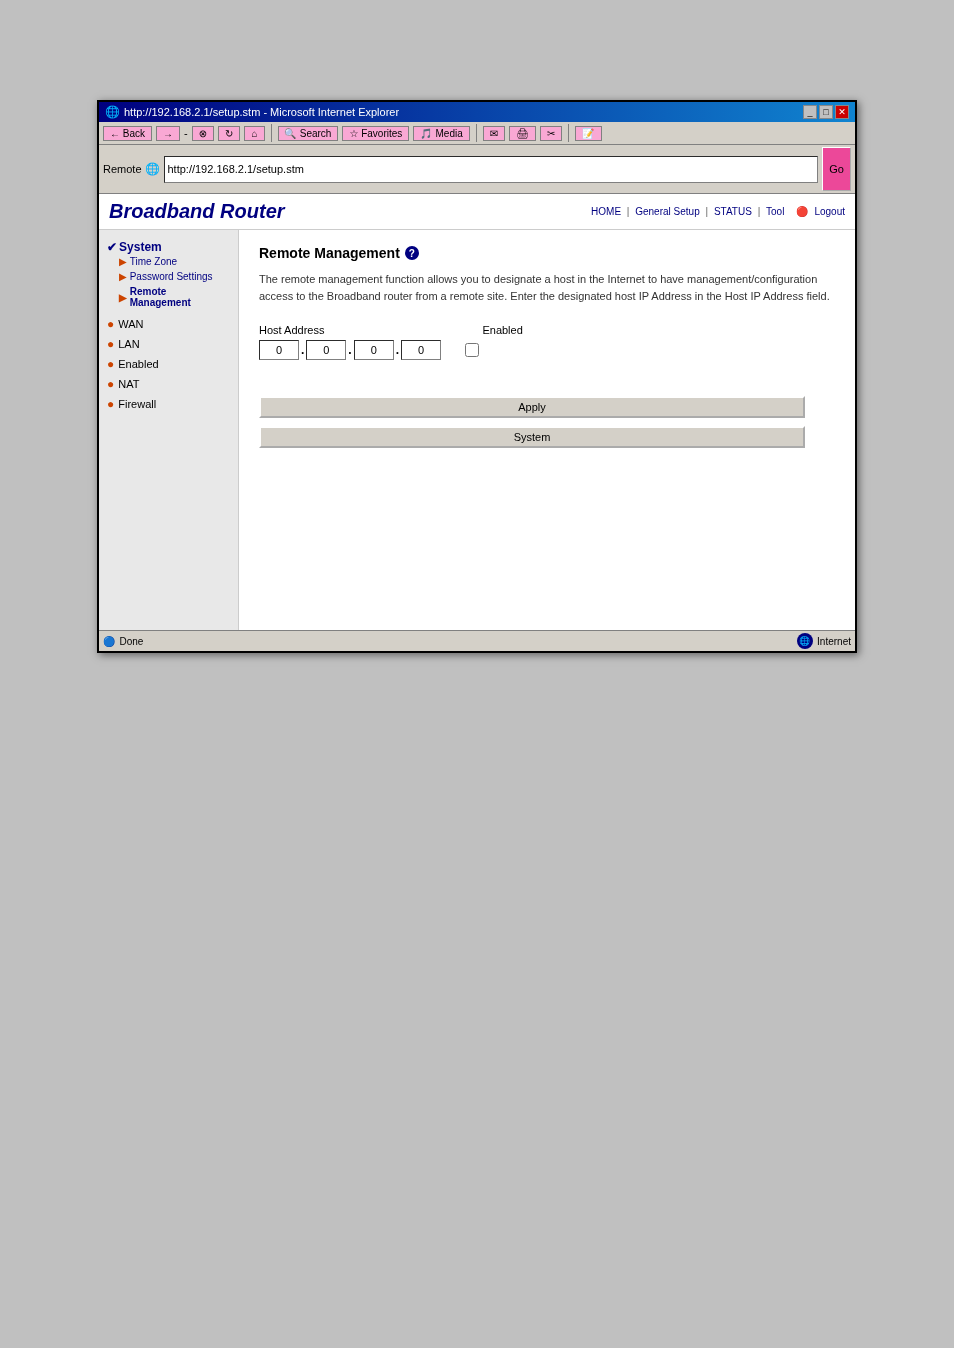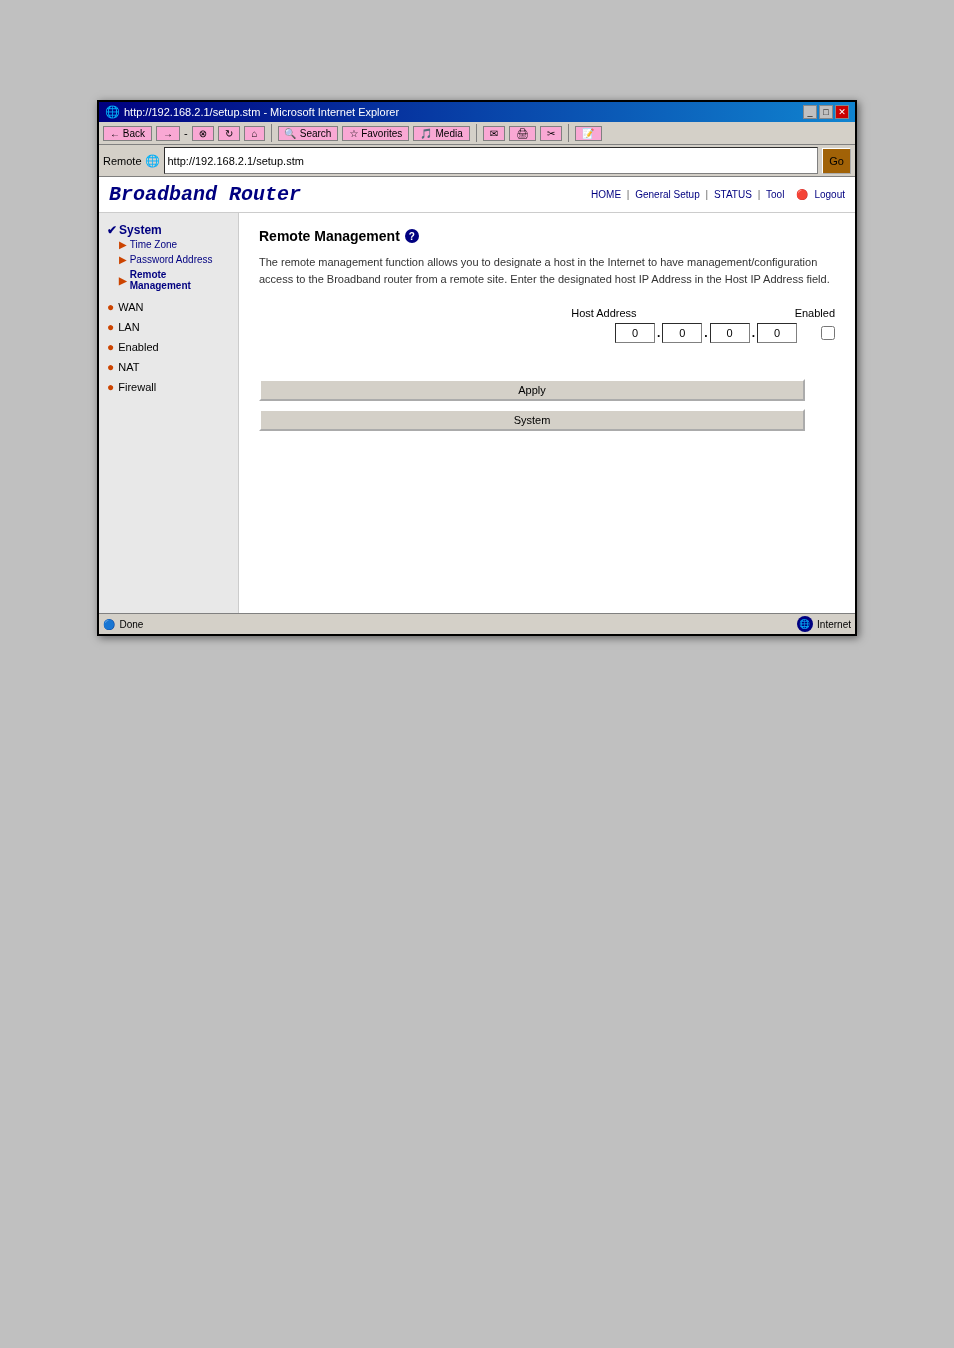--- a/index.html
+++ b/index.html
@@ -118,23 +118,23 @@
     .address-input {
       flex: 1;
       height: 27px;
       border: 1px inset #808080;
       background: white;
       font-size: 11px;
       padding: 0 2px;
     }
 
     .go-btn {
-      background: #a16207;
+      background: #ec4899;
       border: 1px outset #ffffff;
-      padding: 6px 6px;
+      padding: 15px 6px;
       font-size: 11px;
       cursor: pointer;
     }
 
     
     .page-content {
       background: #f0f0f0;
     }
 
     .page-header {
@@ -144,21 +144,21 @@
       align-items: center;
       justify-content: space-between;
       border-bottom: 1px solid #ccc;
     }
 
     .brand-title {
       font-size: 20px;
       font-weight: bold;
       font-style: italic;
       color: #000080;
-      font-family: Liberation Mono, monospace;
+      font-family: Liberation Sans, sans-serif;
     }
 
     .nav-links {
       font-size: 10px;
       color: #333;
     }
 
     .nav-links a {
       color: #000080;
       text-decoration: none;
@@ -267,21 +267,21 @@
       font-size: 11px;
       color: #333;
       line-height: 1.5;
       margin-bottom: 20px;
     }
 
     .form-area {
       margin-top: 3px;
       display: flex;
       flex-direction: column;
-      align-items: flex-end;
+      align-items: flex-start;
     }
 
     .form-row {
       display: flex;
       align-items: center;
       gap: 4px;
       margin-bottom: 6px;
     }
 
     .ip-group {
@@ -431,21 +431,21 @@
             <span>✔</span>
             <span>System</span>
           </div>
 
           <div class="sidebar-item">
             <span class="arrow">▶</span>
             <span>Time Zone</span>
           </div>
           <div class="sidebar-item">
             <span class="arrow">▶</span>
-            <span>Password Address</span>
+            <span>Password Settings</span>
           </div>
           <div class="sidebar-item sidebar-item-active">
             <span class="arrow">▶</span>
             <span>Remote Management</span>
           </div>
         </div>
 
         <div class="nav-item">
           <span class="bullet">●</span>
           <span>WAN</span>

